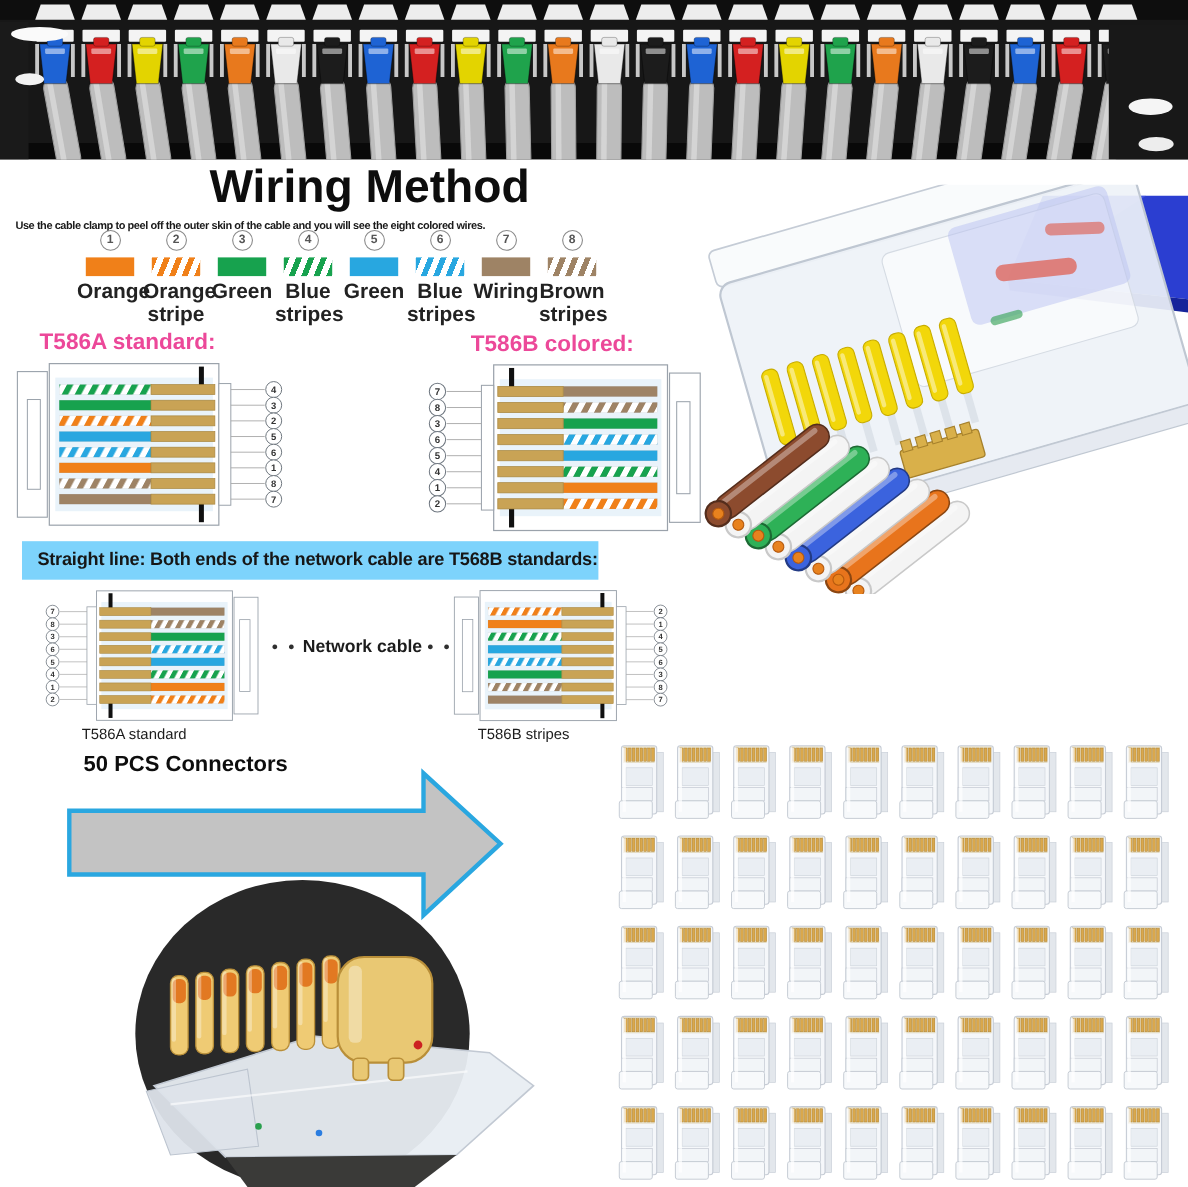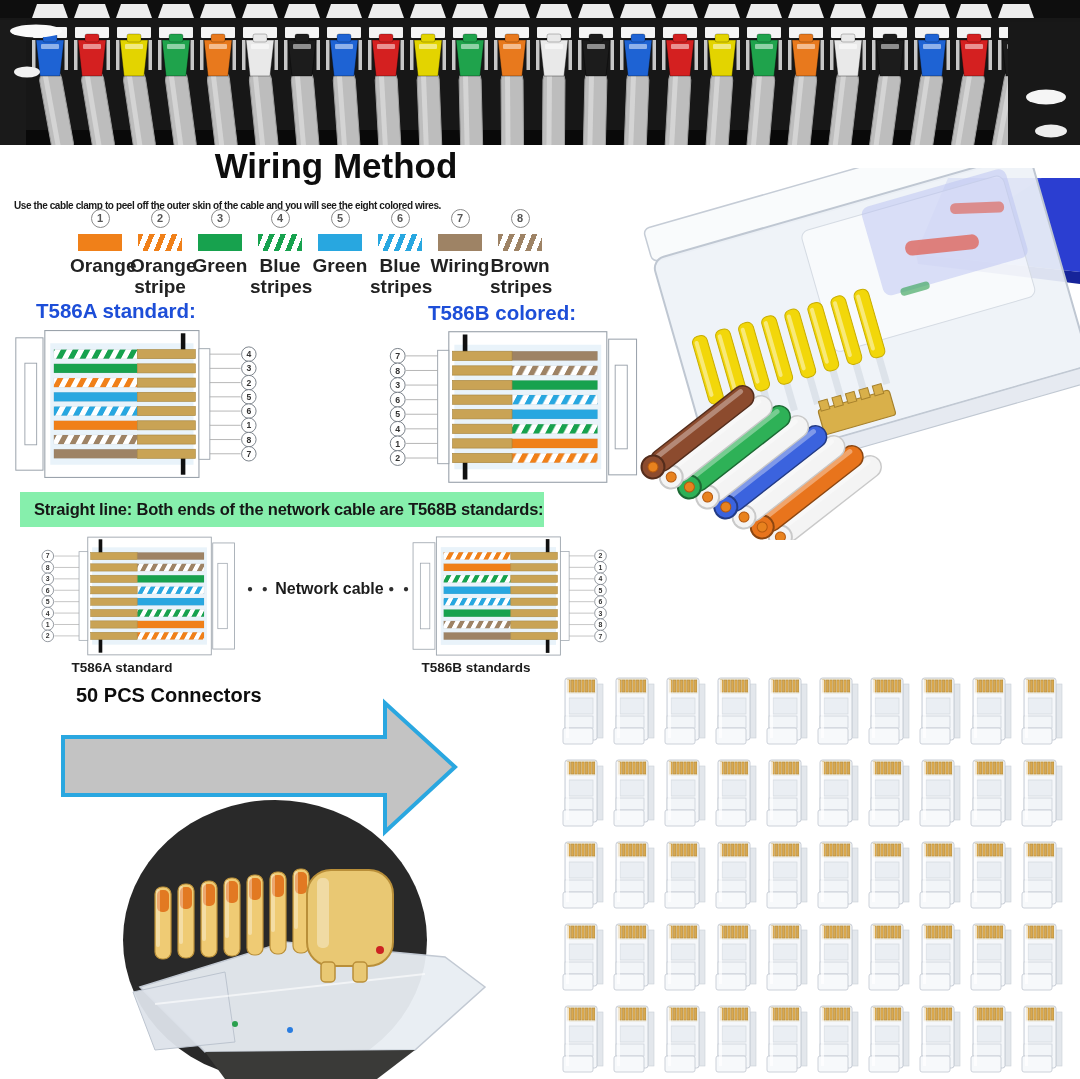--- a/index.html
+++ b/index.html
@@ -2,43 +2,43 @@
 <html><head>
 <meta charset="utf-8">
 <style>
   html,body{margin:0;padding:0;}
   body{
     position:relative;width:1080px;height:1079px;overflow:hidden;
     background:#ffffff;font-family:"Liberation Sans",sans-serif;color:#111;
   }
   .abs{position:absolute;}
   #panel-photo{left:0;top:0;width:1080px;height:145px;}
-  #title{left:0;top:146px;width:672px;text-align:center;font-size:35px;font-weight:700;color:#0d0d0d;}
+  #title{left:0;top:146px;width:672px;text-align:center;font-size:42px;font-weight:700;color:#0d0d0d;}
   #subtitle{left:14px;top:200px;width:690px;font-size:10px;font-weight:700;letter-spacing:-0.4px;white-space:nowrap;color:#1a1a1a;}
   #legend{left:70px;top:209px;display:flex;}
   .legend-item{width:60px;text-align:center;}
   .legend-num{width:17px;height:17px;line-height:16px;margin:0 auto;border:1.3px solid #8a8a8a;border-radius:50%;
     font-size:11px;font-weight:700;color:#555;background:#fff;}
   .legend-swatch{width:44px;height:17px;margin:6px auto 4px auto;}
   .legend-swatch.solid{background:var(--c);}
   .legend-swatch.striped{background:repeating-linear-gradient(112deg,var(--c) 0 5px,#ffffff 5px 10.5px);}
   .legend-label{font-size:19px;font-weight:700;line-height:1.12;color:#222;}
-  .std-heading{font-size:20.5px;font-weight:700;color:#1d4ed8;}
+  .std-heading{font-size:20.5px;font-weight:700;color:#ec4899;}
   #std-a{left:36px;top:299px;}
   #std-b{left:428px;top:301px;}
   .diagram{position:absolute;}
   #dg-top-a{left:14px;top:326px;width:272px;height:156px;}
   #dg-top-b{left:356px;top:328px;width:286px;height:158px;}
   #dg-bot-l{left:18px;top:534px;width:218px;height:124px;}
   #dg-bot-r{left:410px;top:534px;width:222px;height:124px;}
   #banner{left:20px;top:492px;width:524px;height:35px;line-height:35px;padding-left:14px;box-sizing:border-box;
     font-size:16.5px;font-weight:700;letter-spacing:-0.2px;color:#161616;}
   #network-cable{left:232px;top:580px;width:180px;text-align:right;font-size:16px;font-weight:700;color:#1c1c1c;}
   #network-cable .dots{font-size:10px;letter-spacing:3px;vertical-align:2px;color:#2f2f2f;}
-  .caption{position:absolute;width:170px;text-align:center;font-size:13.5px;font-weight:700;color:#1c1c1c;}
+  .caption{position:absolute;width:170px;text-align:center;font-size:13.5px;font-weight:400;color:#1c1c1c;}
   #cap-l{left:37px;top:660px;}
   #cap-r{left:391px;top:660px;}
   #pcs-heading{left:76px;top:684px;font-size:20px;font-weight:700;color:#0d0d0d;}
   #arrow-box{left:55px;top:695px;width:410px;height:145px;}
   #closeup-box{left:85px;top:792px;width:420px;height:287px;}
   #big-render{left:618px;top:168px;width:462px;height:372px;}
   #connector-grid{left:560px;top:676px;width:522px;height:402px;display:grid;
     grid-template-columns:repeat(10,46px);grid-auto-rows:72px;column-gap:5px;row-gap:10px;}
   .grid-cell{width:46px;height:72px;}
 </style>
@@ -592,21 +592,21 @@
       <circle cx="0" cy="0" r="5" fill="#E8821E" stroke="#b5590e" stroke-width="1"></circle>
     </g>
     <g transform="translate(35,299) rotate(-38)">
       <rect x="0" y="-11" width="125" height="22" rx="11" fill="#8C4B2E" stroke="rgb(84,45,28)" stroke-width="1.4"></rect>
       <rect x="8" y="-8" width="110" height="5" rx="2.5" fill="#ffffff" fill-opacity="0.35"></rect>
       <circle cx="0" cy="0" r="11.5" fill="#8C4B2E" stroke="rgb(84,45,28)" stroke-width="2"></circle>
       <circle cx="0" cy="0" r="5" fill="#E8821E" stroke="#b5590e" stroke-width="1"></circle>
     </g>
   </svg>
 
-<div id="banner" class="abs" style="background: #86efac;">Straight line: Both ends of the network cable are T568B standards:</div>
+<div id="banner" class="abs" style="background: #7dd3fc;">Straight line: Both ends of the network cable are T568B standards:</div>
 
 <div id="dg-bot-l" class="diagram"><svg viewBox="0 0 300 170" width="100%" height="100%">
       <defs>
         <pattern id="pl-orange" width="13" height="11" patternUnits="userSpaceOnUse" patternTransform="skewX(-28)">
           <rect x="0" y="0" width="13" height="11" fill="#ffffff"></rect>
           <rect x="0" y="0" width="6.5" height="11" fill="#F08019"></rect>
         </pattern>
         <pattern id="pl-green" width="13" height="11" patternUnits="userSpaceOnUse" patternTransform="skewX(-28)">
           <rect x="0" y="0" width="13" height="11" fill="#ffffff"></rect>
           <rect x="0" y="0" width="6.5" height="11" fill="#17A24E"></rect>
@@ -734,21 +734,21 @@
       <line x1="216" y1="139.89999999999998" x2="250" y2="139.89999999999998" stroke="#a8a8a8" stroke-width="0.9"></line>
       <circle cx="259" cy="139.89999999999998" r="8" fill="#fff" stroke="#6f7780" stroke-width="1"></circle>
       <text x="259" y="143.29999999999998" text-anchor="middle" font-size="9.5" font-weight="700" fill="#333" font-family="&quot;Liberation Sans&quot;,sans-serif">7</text>
     </svg></div>
 <div id="network-cable" class="abs">
   <span class="dots">● ●</span>
   <span>Network cable</span>
   <span class="dots">● ●</span>
 </div>
 <div id="cap-l" class="caption">T586A standard</div>
-<div id="cap-r" class="caption">T586B standards</div>
+<div id="cap-r" class="caption">T586B stripes</div>
 
 <div id="pcs-heading" class="abs">50 PCS Connectors</div>
 <svg id="arrow-box" class="abs" viewBox="0 0 410 145" xmlns="http://www.w3.org/2000/svg">
   <polygon id="arrow-shape" points="8,42 330,42 330,8 400,72 330,137 330,100 8,100" stroke-width="4" stroke-linejoin="miter" fill="#c3c3c3" stroke="#2AA7E0"></polygon>
 </svg>
 
 <svg id="closeup-box" class="abs" viewBox="0 0 420 287" xmlns="http://www.w3.org/2000/svg">
     <ellipse cx="190" cy="148" rx="152" ry="140" fill="#292929"></ellipse>
     <polygon points="55,195 200,150 360,165 400,195 330,258 120,260" fill="#e8edf2" fill-opacity="0.95" stroke="#c2c9d3" stroke-width="1.5"></polygon>
     <polygon points="120,260 330,258 292,287 140,287" fill="#3a3a38"></polygon>

